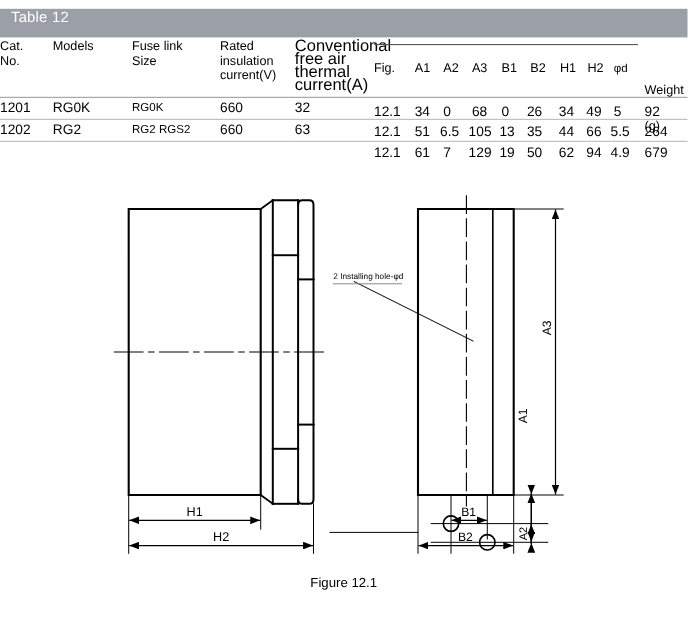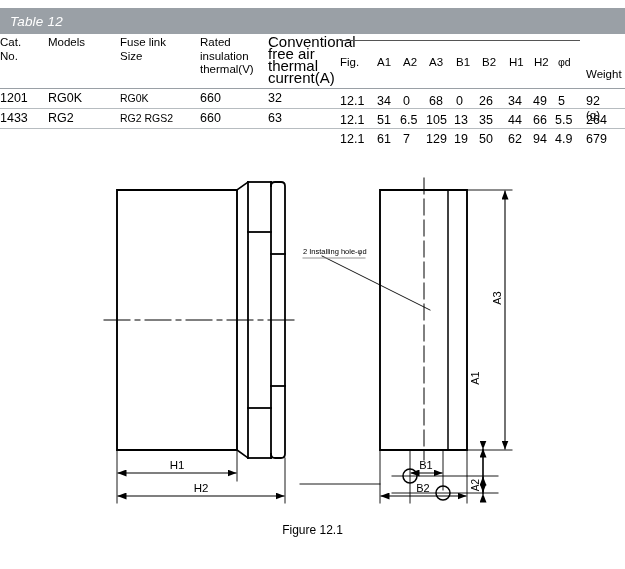--- a/index.html
+++ b/index.html
@@ -22,22 +22,20 @@
     height: 569px;
   }
 
   
   .table-banner {
     position: absolute;
     left: 0; top: 8px;
     width: 625px; height: 26px;
     background: #9aa0a6;
     display: flex;
-    align-items: center;
-    font-style: italic;
   }
   .table-banner .title {
     margin-left: 10px;
     font-size: 13.5px;
     color: #ffffff;
     letter-spacing: 0.2px;
   }
 
   
   .tbl-wrap {
@@ -105,21 +103,21 @@
     position: absolute;
     left: 340px;
     width: 245px;
     height: 19px;
     font-size: 12.5px;
     line-height: 19px;
   }
   .dims-vals span { position: absolute; }
 
   .weight-head {
-    position: absolute; left: 586px; top: 31px;
+    position: absolute; left: 586px; top: 39px;
     font-size: 11.5px; line-height: 14px; text-align: center;
   }
   .weight-unit {
     position: absolute; left: 586px; top: 72px;
     font-size: 11.5px; line-height: 14px;
   }
   .weight-val {
     position: absolute; left: 586px;
     font-size: 12.5px; line-height: 19px;
   }
@@ -168,42 +166,42 @@
         <td>
           <div>Models</div>
         </td>
         <td class="fuse">
           <div>Fuse link</div>
           <div>Size</div>
         </td>
         <td>
           <div>Rated</div>
           <div>insulation</div>
-          <div>thermal(V)</div>
+          <div>current(V)</div>
         </td>
         <td class="cond">
           <div>Conventional</div>
           <div>free air thermal</div>
           <div>current(A)</div>
         </td>
         <td></td>
         <td></td>
       </tr>
 
       <tr class="body-row">
         <td>1201</td>
         <td>RG0K</td>
         <td class="small">RG0K</td>
         <td>660</td>
         <td>32</td>
         <td></td>
         <td></td>
       </tr>
       <tr class="body-row">
-        <td>1433</td>
+        <td>1202</td>
         <td>RG2</td>
         <td class="small">RG2 RGS2</td>
         <td>660</td>
         <td>63</td>
         <td></td>
         <td></td>
       </tr>
     </tbody>
       </table>
 

